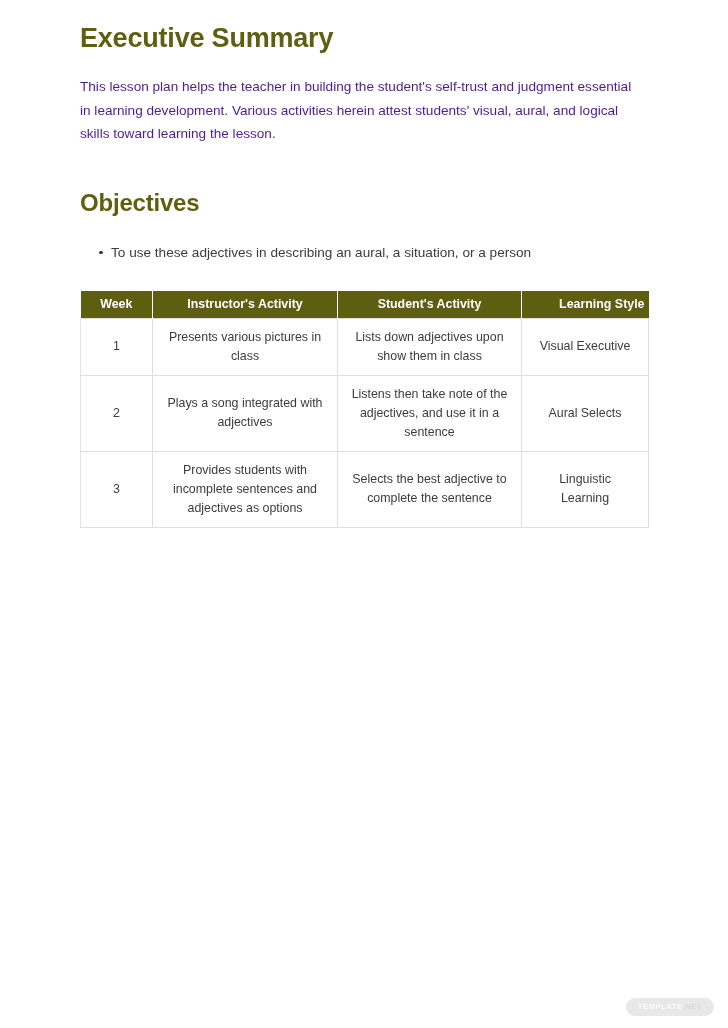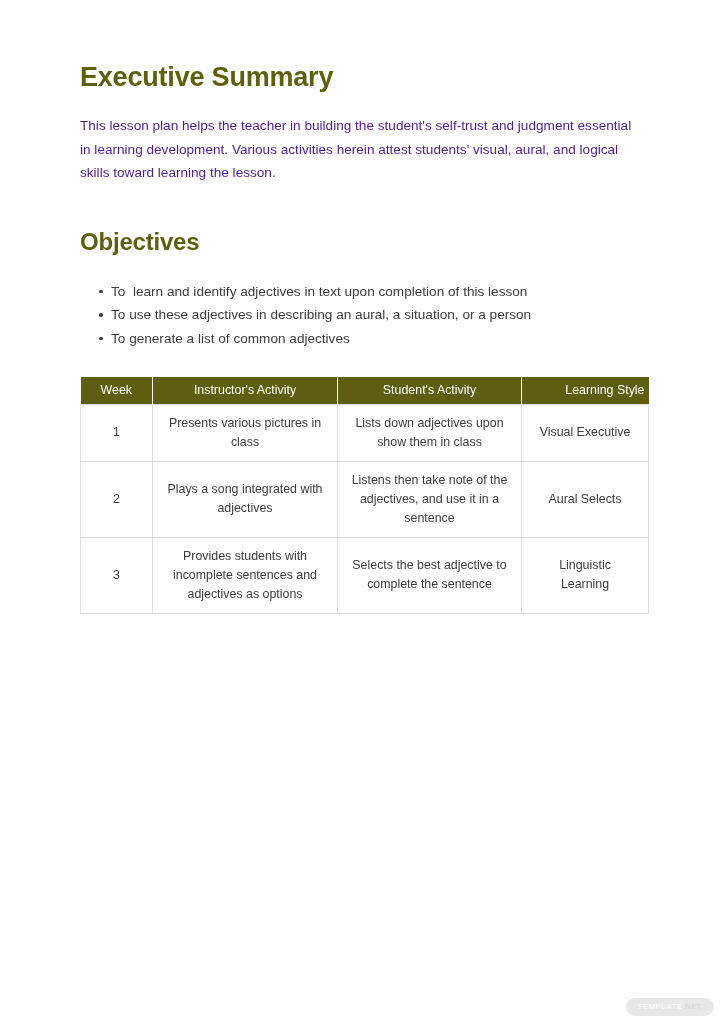--- a/index.html
+++ b/index.html
@@ -27,21 +27,21 @@
   
   .h-main {
     color: #5f5f10;
     font-weight: bold;
     letter-spacing: -0.2px;
     margin: 0;
   }
   .h-exec {
     font-size: 27px;
     line-height: 32px;
-    padding-top: 61px;
+    padding-top: 22px;
   }
   .h-obj {
     font-size: 24px;
     line-height: 29px;
     padding-top: 42px;
   }
   .h-learn {
     font-size: 27px;
     line-height: 32px;
     padding-top: 40px;
@@ -95,21 +95,21 @@
   }
   table.activities col.c-week  { width: 72px; }
   table.activities col.c-instr { width: 185px; }
   table.activities col.c-stud  { width: 184px; }
   table.activities col.c-style { width: 127px; }
 
   table.activities thead th {
     background: #5e5e11;
     color: #ffffff;
     font-size: 12.4px;
-    font-weight: normal;
+    font-weight: bold;
     height: 27px;
     padding: 0 4px;
     text-align: center;
     vertical-align: middle;
     border-right: 1px solid #ffffff;
     box-sizing: border-box;
   }
   table.activities thead th:last-child {
     border-right: none;
     text-align: right;
@@ -157,23 +157,21 @@
 
 <div class="page">
 
   <h1 class="h-main h-exec">Executive Summary</h1>
 
   <p class="intro">This lesson plan helps the teacher in building the student's self-trust and judgment essential in learning development. Various activities herein attest students' visual, aural, and logical skills toward learning the lesson.</p>
 
   <h2 class="h-main h-obj">Objectives</h2>
 
   <ul class="objectives">
-    <li>To  learn and identify adjectives in text upon completion of this lesson</li>
     <li>To use these adjectives in describing an aural, a situation, or a person</li>
-    <li>To generate a list of common adjectives</li>
   </ul>
 
 
   <div class="tbl-wrap">
     <table class="activities">
       <colgroup>
         <col class="c-week">
         <col class="c-instr">
         <col class="c-stud">
         <col class="c-style">

